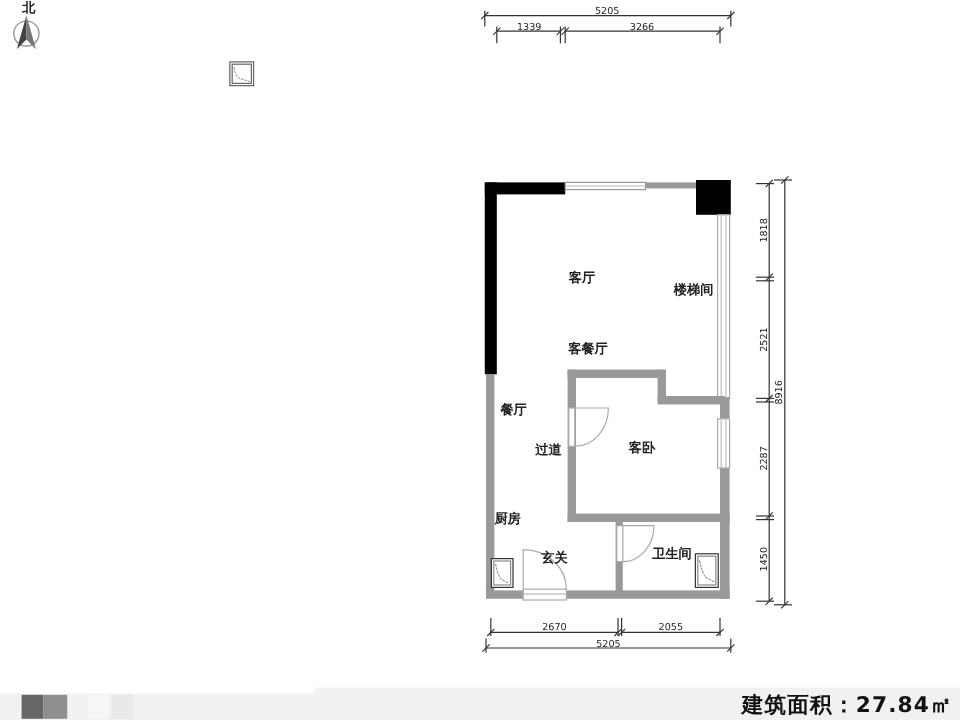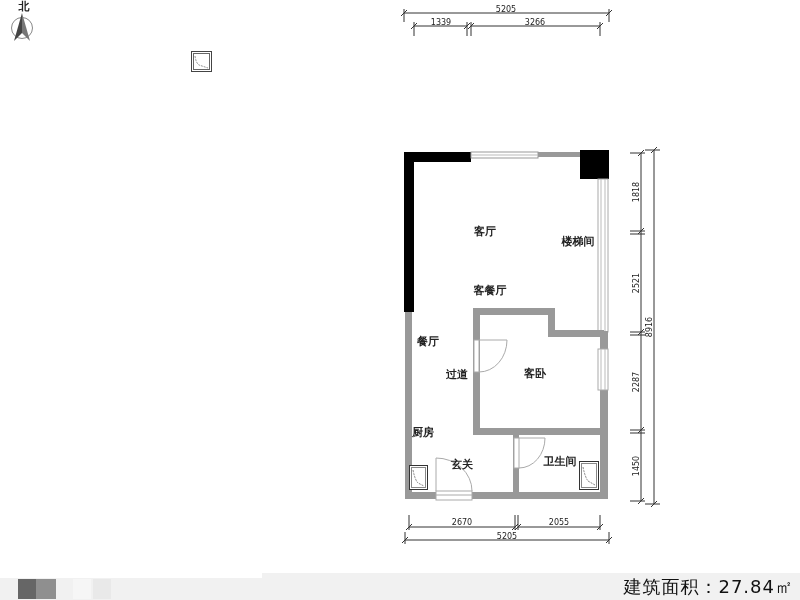--- a/index.html
+++ b/index.html
@@ -2,21 +2,21 @@
 <html><head>
 <meta charset="utf-8">
 <style>
   html, body { margin:0; padding:0; background:#ffffff; }
   body { width:800px; height:600px; position:relative; overflow:hidden; font-family:"DejaVu Sans", sans-serif; }
   .abs { position:absolute; }
   svg text { font-family:"DejaVu Sans", sans-serif; }
   .footer-bar { position:absolute; left:0; top:578px; width:800px; height:22px; background:#f1f1f1; }
   .footer-bar2 { position:absolute; left:262px; top:573px; width:538px; height:5px; background:#f1f1f1; }
   .swatch { position:absolute; top:579px; height:20px; }
-  .area-label { position:absolute; right:6px; top:575px; font-size:18px; font-weight:normal; color:#111; letter-spacing:1px; white-space:nowrap; }
+  .area-label { position:absolute; right:6px; top:575px; font-size:18px; font-weight:bold; color:#111; letter-spacing:1px; white-space:nowrap; }
 </style>
 </head>
 <body>
 
 <div class="abs" style="left:8px; top:0px; width:32px; height:45px;">
   <svg width="32" height="45" viewBox="0 0 32 45">
     <text x="16" y="10" font-size="11" font-weight="bold" text-anchor="middle" fill="#222">北</text>
     <circle cx="14" cy="28" r="10.5" fill="none" stroke="#888" stroke-width="1"></circle>
     <polygon points="14,13 6,41 14,33" fill="#444"></polygon>
     <polygon points="14,13 22,41 14,33" fill="#777"></polygon>

